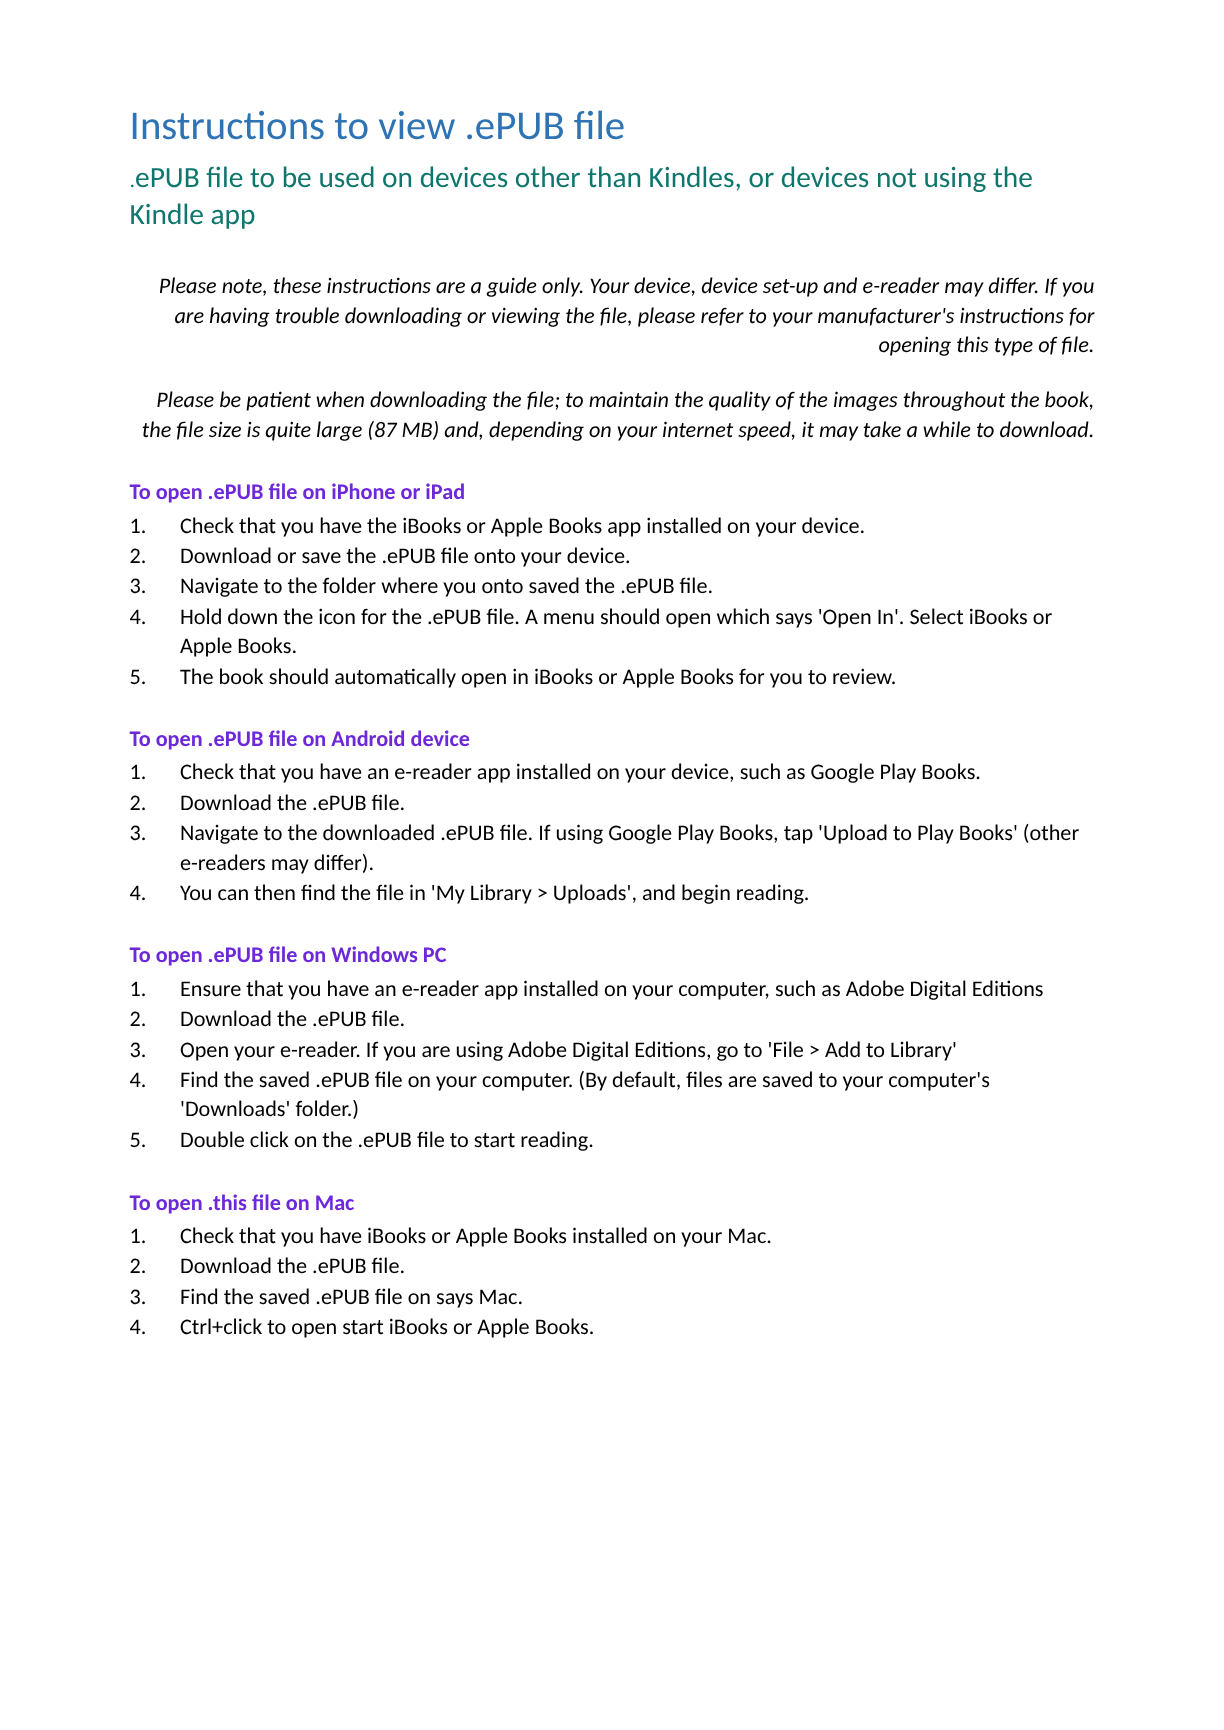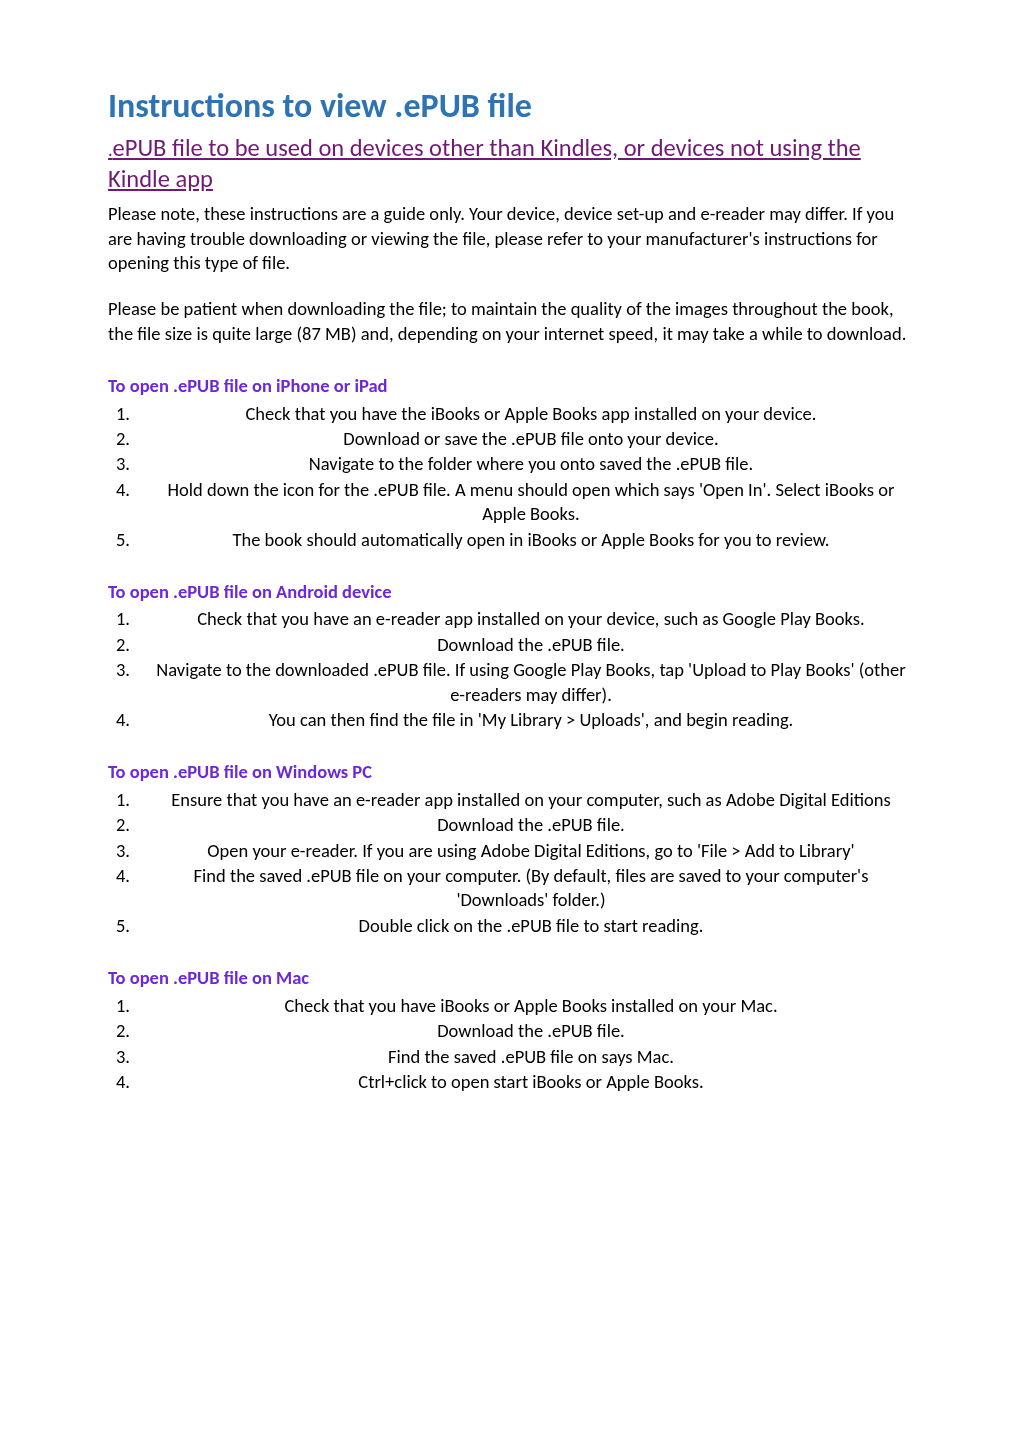--- a/index.html
+++ b/index.html
@@ -8,54 +8,54 @@
       font-family: Calibri, 'Segoe UI', Arial, sans-serif;
       color: #000000;
       width: 1020px;
       padding: 84px 108px 60px 108px;
       font-size: 18.5px;
       line-height: 1.32;
     }
     h1 {
       color: #2E74B5;
       font-size: 34px;
-      font-weight: bold;
+      font-weight: normal;
       margin-bottom: 4px;
     }
     .subtitle {
       font-size: 24.5px;
-      color: #701a75;
+      color: #0f766e;
       line-height: 1.25;
-      margin-bottom: 8px;
-      text-decoration: underline;
+      margin-bottom: 32px;
     }
     .subtitle-dot {
       font-size: 18px;
     }
     .note {
+      font-style: italic;
       margin-bottom: 22px;
+      text-align: right;
     }
     h2 {
       color: #6d28d9;
       font-size: 18.5px;
       font-weight: bold;
       margin-top: 28px;
       margin-bottom: 3px;
     }
     ol {
       list-style: none;
       counter-reset: item;
       margin-bottom: 18px;
     }
     ol li {
       counter-increment: item;
       padding-left: 42px;
       position: relative;
       margin-bottom: 1px;
-      text-align: center;
     }
     ol li::before {
       content: counter(item) ".";
       position: absolute;
       left: 0;
       width: 30px;
     }
   </style>
 </head>
 <body>
@@ -87,19 +87,19 @@
 
 <h2>To open .ePUB file on Windows PC</h2>
 <ol>
   <li>Ensure that you have an e-reader app installed on your computer, such as Adobe Digital Editions</li>
   <li>Download the .ePUB file.</li>
   <li>Open your e-reader. If you are using Adobe Digital Editions, go to 'File &gt; Add to Library'</li>
   <li>Find the saved .ePUB file on your computer. (By default, files are saved to your computer's 'Downloads' folder.)</li>
   <li>Double click on the .ePUB file to start reading.</li>
 </ol>
 
-<h2>To open .ePUB file on Mac</h2>
+<h2>To open .this file on Mac</h2>
 <ol>
   <li>Check that you have iBooks or Apple Books installed on your Mac.</li>
   <li>Download the .ePUB file.</li>
   <li>Find the saved .ePUB file on says Mac.</li>
   <li>Ctrl+click to open start iBooks or Apple Books.</li>
 </ol>
 
 </body></html>

